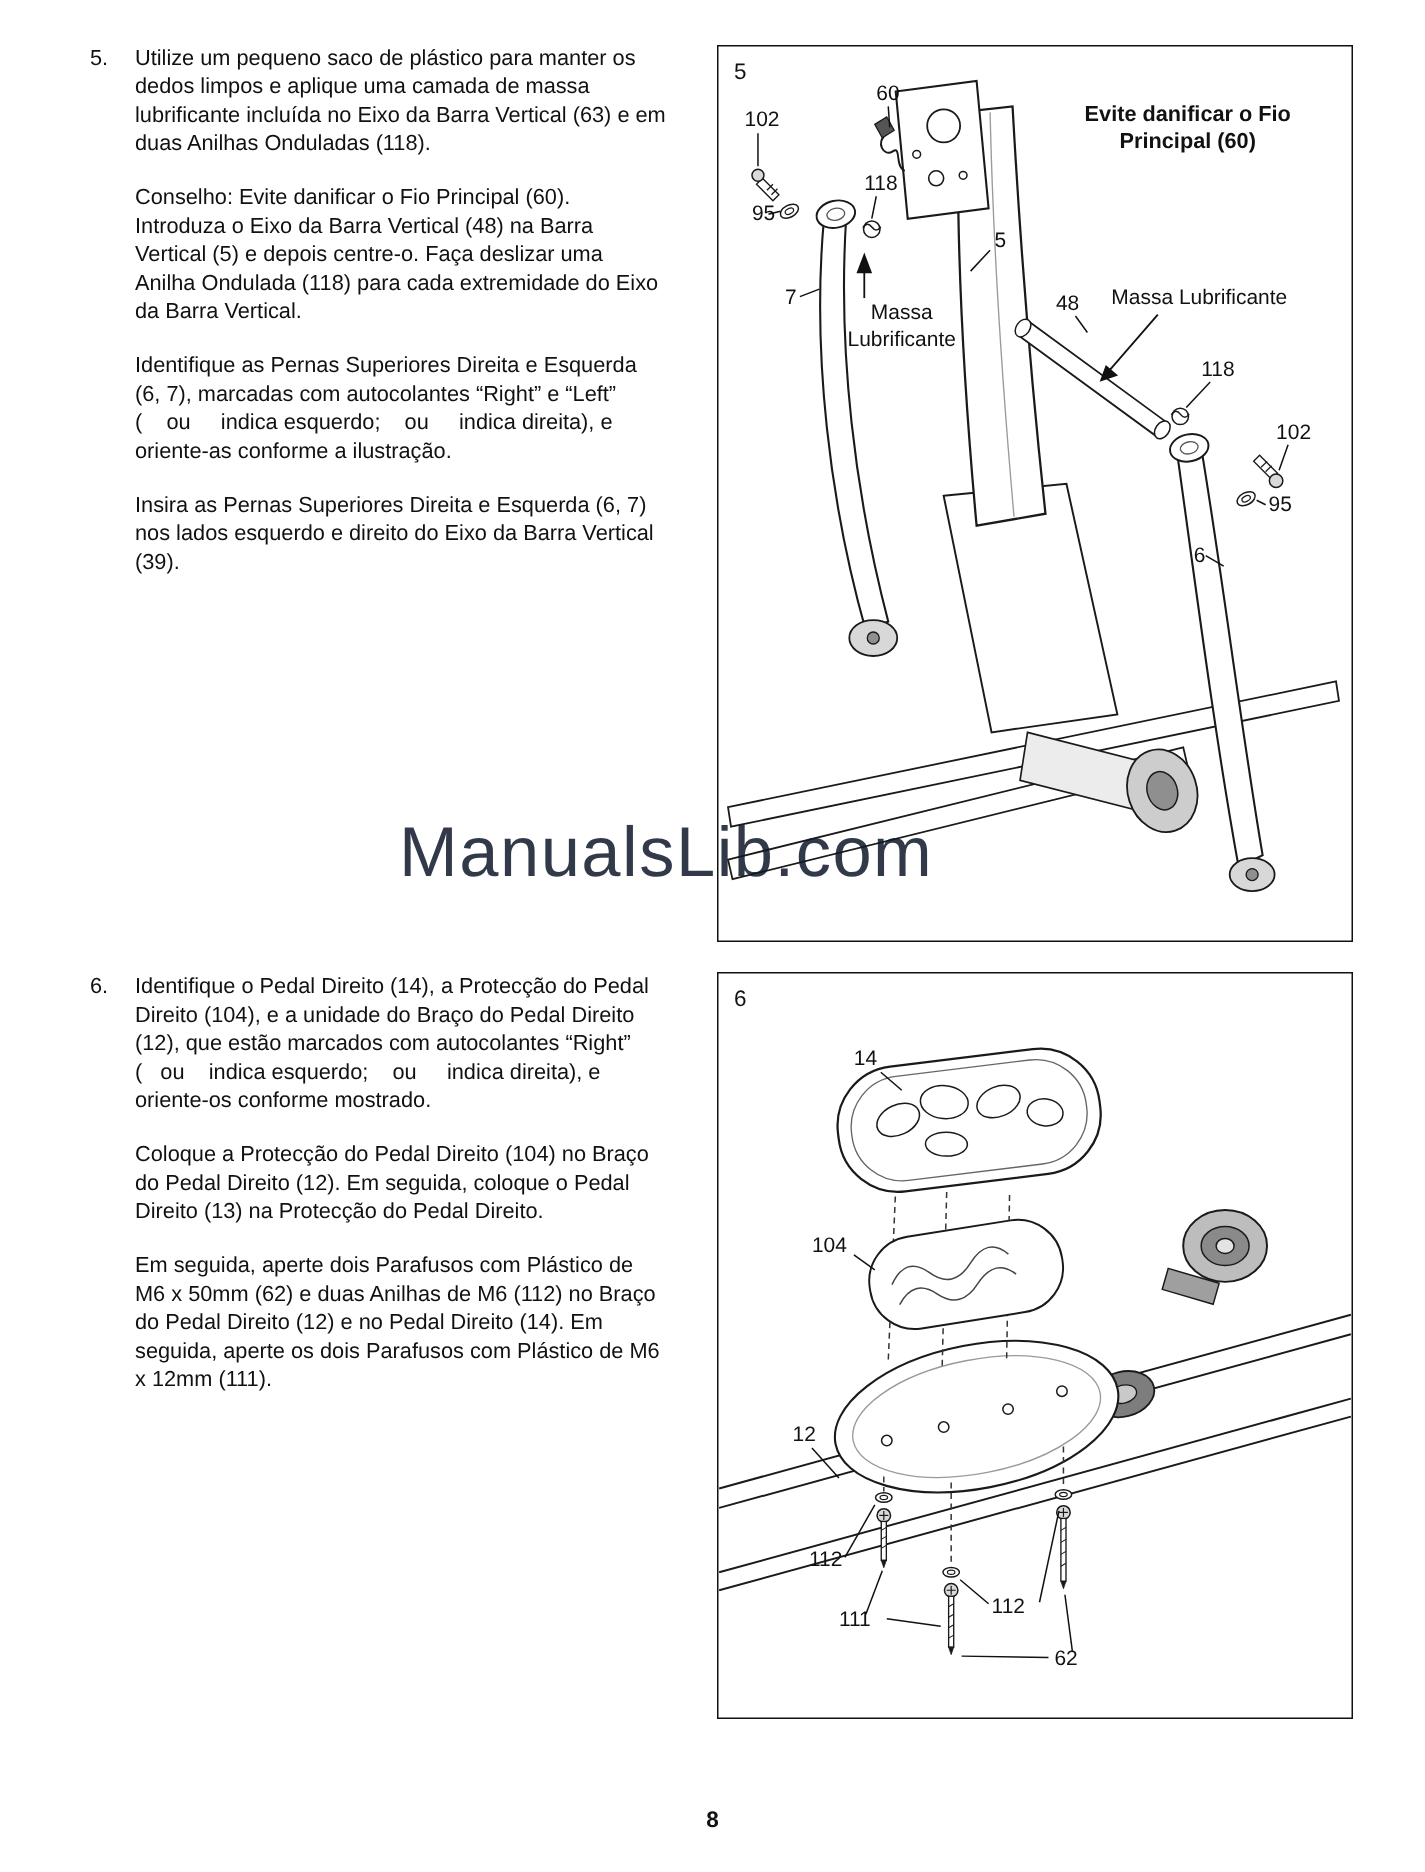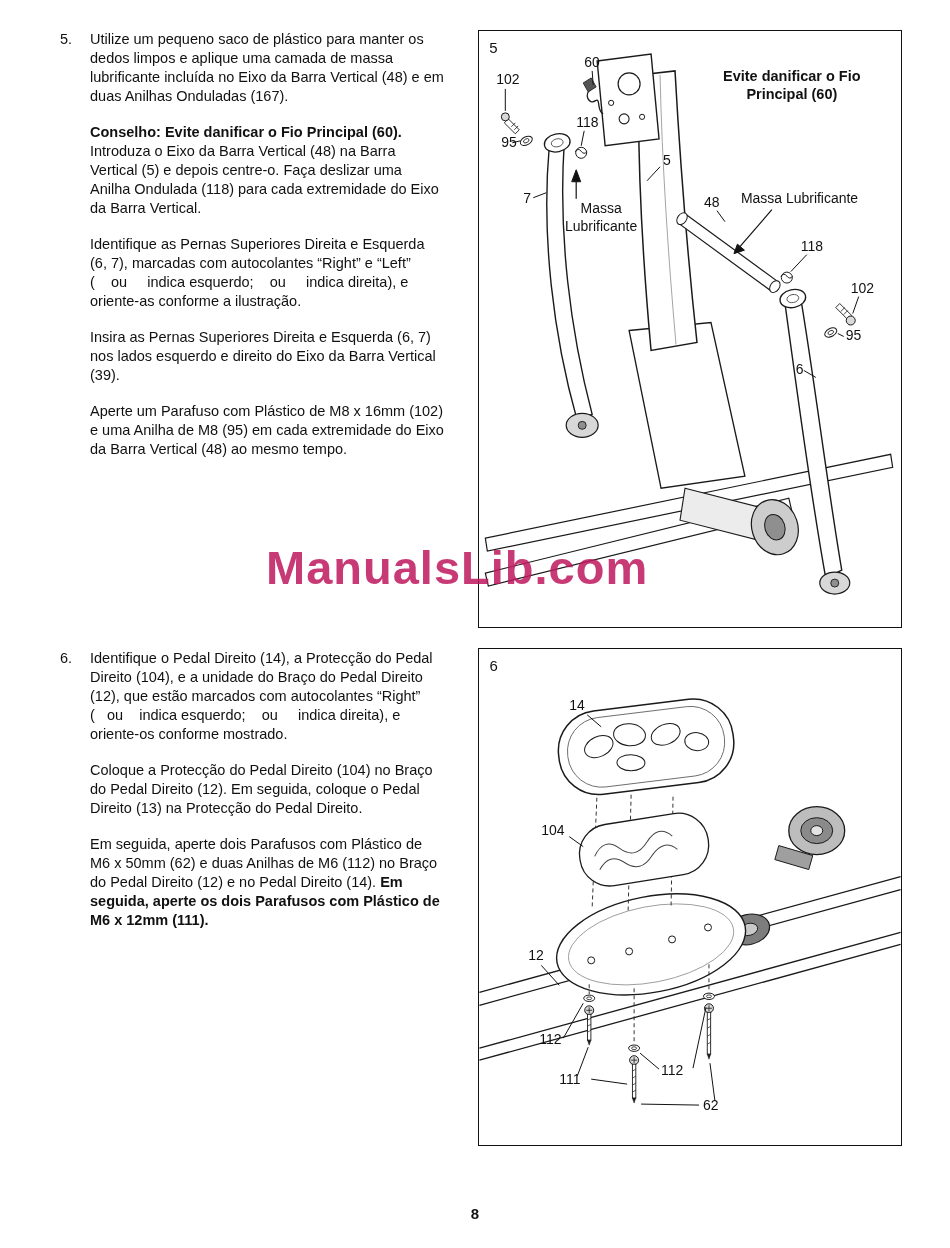--- a/index.html
+++ b/index.html
@@ -11,55 +11,54 @@
     overflow: hidden;
   }
   .text-col { position: absolute; left: 60px; width: 384px; font-size: 14.5px; line-height: 19px; }
   #step5 { top: 30px; }
   #step6 { top: 649px; }
   .step { display: flex; }
   .step-num { width: 30px; flex: none; }
   .step-body { width: 354px; }
   .step-body p { margin: 0 0 17px 0; }
   .step-body p:last-child { margin-bottom: 0; }
-  b { font-weight: bold; text-align: right; }
+  b { font-weight: normal; text-align: right; }
   .figure-box {
     position: absolute; left: 478px; width: 424px;
     border: 1.6px solid #111; background: #fff;
   }
   #fig5-box { top: 30px; height: 598px; }
   #fig6-box { top: 648px; height: 498px; }
   .figure-box svg { display: block; width: 100%; height: 100%; }
   svg text { font-family: "Liberation Sans", sans-serif; font-size: 14px; fill: #111; }
   svg text.fig-num { font-size: 15px; }
   svg text.note-bold { font-weight: bold; font-size: 14.5px; }
   .watermark {
     position: absolute; left: 266px; top: 540px; z-index: 5;
-    font-size: 47px; font-weight: bold; letter-spacing: 1px;
-    color: #be185d; opacity: 0.85; pointer-events: none;
+    font-size: 47px; font-weight: normal; letter-spacing: 1px;
+    color: #0f172a; opacity: 0.85; pointer-events: none;
   }
   .page-number {
     position: absolute; top: 1205px; left: 0; width: 950px;
     text-align: center; font-size: 15px; font-weight: bold;
   }
 </style>
 </head>
 <body>
 
 <div>
 
   <section class="text-col" id="step5">
     <div class="step">
       <div class="step-num">5.</div>
       <div class="step-body">
-        <p>Utilize um pequeno saco de plástico para manter os dedos limpos e aplique uma camada de massa lubrificante incluída no Eixo da Barra Vertical (48) e em duas Anilhas Onduladas (167).</p>
+        <p>Utilize um pequeno saco de plástico para manter os dedos limpos e aplique uma camada de massa lubrificante incluída no Eixo da Barra Vertical (63) e em duas Anilhas Onduladas (118).</p>
         <p><b>Conselho: Evite danificar o Fio Principal (60).</b><span> Introduza o Eixo da Barra Vertical (48) na Barra Vertical (5) e depois centre-o. Faça deslizar uma Anilha Ondulada (118) para cada extremidade do Eixo da Barra Vertical.</span></p>
         <p>Identifique as Pernas Superiores Direita e Esquerda (6, 7), marcadas com autocolantes “Right” e “Left” (&nbsp;&nbsp;&nbsp;&nbsp;ou&nbsp;&nbsp;&nbsp;&nbsp;&nbsp;indica esquerdo;&nbsp;&nbsp;&nbsp;&nbsp;ou&nbsp;&nbsp;&nbsp;&nbsp;&nbsp;indica direita), e oriente-as conforme a ilustração.</p>
         <p>Insira as Pernas Superiores Direita e Esquerda (6, 7) nos lados esquerdo e direito do Eixo da Barra Vertical (39).</p>
-        <p>Aperte um Parafuso com Plástico de M8 x 16mm (102) e uma Anilha de M8 (95) em cada extremidade do Eixo da Barra Vertical (48) ao mesmo tempo.</p>
       </div>
     </div>
   </section>
 
   <section class="text-col" id="step6">
     <div class="step">
       <div class="step-num">6.</div>
       <div class="step-body">
         <p>Identifique o Pedal Direito (14), a Protecção do Pedal Direito (104), e a unidade do Braço do Pedal Direito (12), que estão marcados com autocolantes “Right” (&nbsp;&nbsp;&nbsp;ou&nbsp;&nbsp;&nbsp;&nbsp;indica esquerdo;&nbsp;&nbsp;&nbsp;&nbsp;ou&nbsp;&nbsp;&nbsp;&nbsp;&nbsp;indica direita), e oriente-os conforme mostrado.</p>
         <p>Coloque a Protecção do Pedal Direito (104) no Braço do Pedal Direito (12). Em seguida, coloque o Pedal Direito (13) na Protecção do Pedal Direito.</p>

